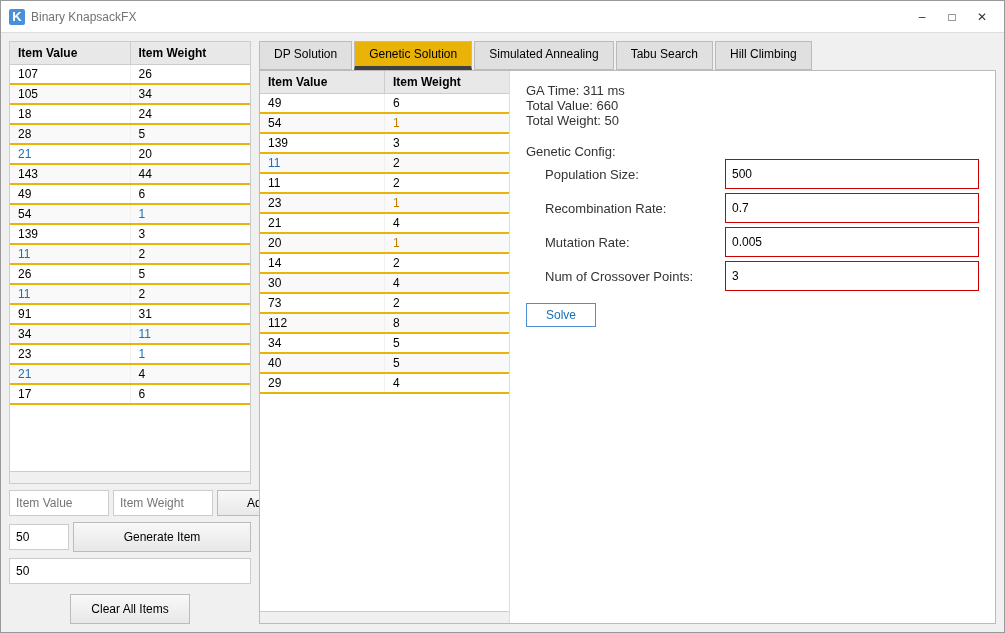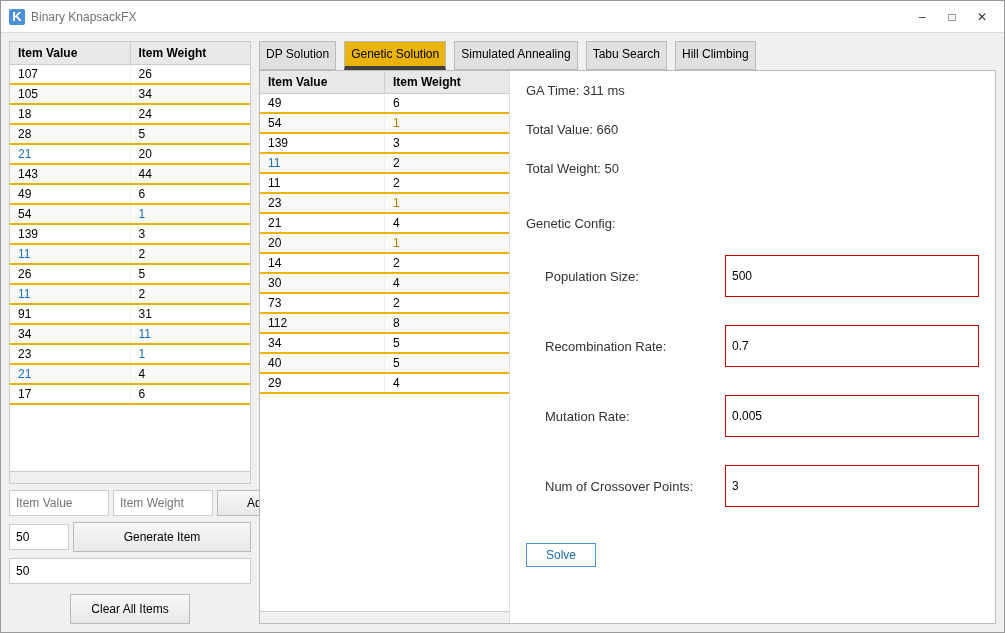--- a/index.html
+++ b/index.html
@@ -40,38 +40,38 @@
     .input-medium { width: 100px; }
     .btn { border: 1px solid #bbb; background: linear-gradient(to bottom, #f8f8f8, #e8e8e8); padding: 3px 29px; cursor: pointer; font-size: 12px; height: 26px; white-space: nowrap; }
     
     .generate-btn { width: 100%; height: 30px; font-size: 12px; border: 1px solid #bbb; background: linear-gradient(to bottom, #f8f8f8, #e8e8e8); cursor: pointer; }
     .clear-btn { width: 120px; height: 30px; font-size: 12px; border: 1px solid #bbb; background: linear-gradient(to bottom, #f8f8f8, #e8e8e8); cursor: pointer; margin: 0 auto; display: block; }
     
     
     .right-panel { flex: 1; display: flex; flex-direction: column; gap: 0; }
     
     .tabs { display: flex; gap: 0; flex-shrink: 0; }
-    .tab { padding: 5px 6px; border: 1px solid #bbb; background: #e0e0e0; cursor: pointer; font-size: 12px; margin-right: 8px; }
+    .tab { padding: 5px 14px; border: 1px solid #bbb; background: #e0e0e0; cursor: pointer; font-size: 12px; margin-right: 2px; }
     .tab.active { background: #eab308; border-bottom: 4px solid #404040; color: #000; }
     
     .tab-content { border: 1px solid #bbb; background: white; flex: 1; display: flex; overflow: hidden; padding: 0; }
     
     
     .solution-table-container { width: 250px; border-right: 1px solid #ddd; display: flex; flex-direction: column; flex-shrink: 0; }
     .solution-table-body { flex: 1; overflow-y: auto; }
     .solution-scrollbar { height: 12px; background: #f0f0f0; border-top: 1px solid #ccc; }
     
     
-    .config-panel { flex: 1; padding: 12px 16px; display: flex; flex-direction: column; gap: 24px; }
+    .config-panel { flex: 1; padding: 12px 16px; display: flex; flex-direction: column; gap: 0; }
     
     .info-text { font-size: 13px; color: #333; }
     
     .config-row { display: flex; align-items: center; margin-bottom: 4px; margin-left: 19px; }
     .config-label { width: 180px; font-size: 13px; color: #333; }
-    .config-input { flex: 1; border: 1px solid #c00; padding: 20px 6px; font-size: 12px; height: 24px; }
+    .config-input { flex: 1; border: 1px solid #c00; padding: 14px 6px; font-size: 12px; height: 24px; }
     
     .solve-btn { border: 1px solid #4a90d9; background: white; color: #1a6fb5; padding: 4px 14px; cursor: pointer; font-size: 12px; width: 70px; margin-top: 8px; }
   </style>
 </head>
 <body>
 
 <div class="window">
 
   <div class="title-bar">
     <div class="title-bar-icon">

